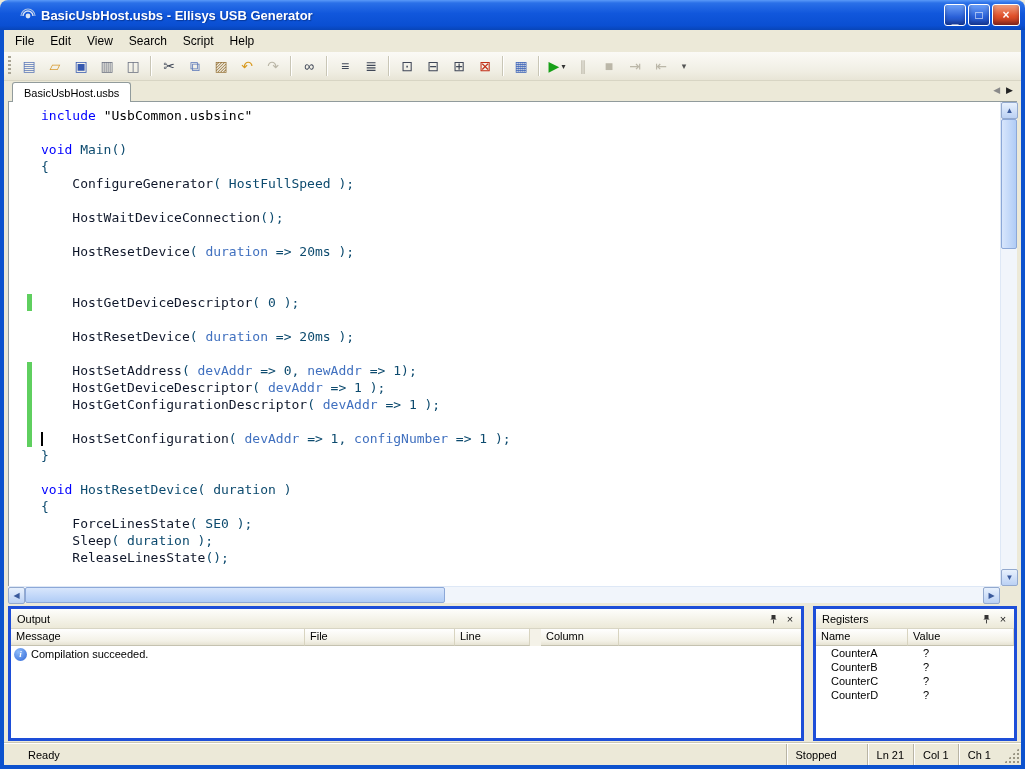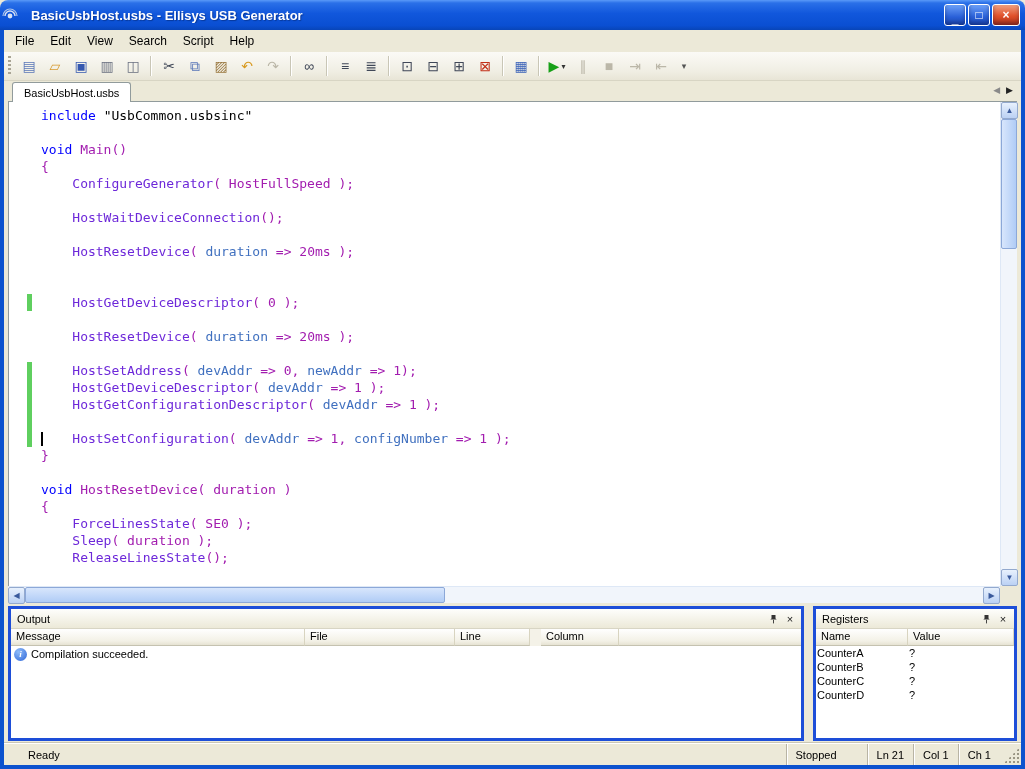--- a/index.html
+++ b/index.html
@@ -1,21 +1,21 @@
 <!DOCTYPE html>
 <html><head>
 <meta charset="utf-8">
 <style>
   html,body{margin:0;padding:0;}
   body{width:1025px;height:769px;overflow:hidden;font-family:"Liberation Sans",sans-serif;background:#ECE9D8;}
   .window{position:absolute;inset:0;display:flex;flex-direction:column;}
 
   
-  .titlebar{height:30px;flex:0 0 30px;border-radius:8px 8px 0 0;display:flex;align-items:center;padding:0 5px 0 1px;box-sizing:border-box;
-    background:linear-gradient(180deg,#5A9AF8 0%,#2A70E8 10%,#1157DC 45%,#0A4FD2 85%,#0845B8 100%);gap:8px;}
+  .titlebar{height:30px;flex:0 0 30px;border-radius:8px 8px 0 0;display:flex;align-items:center;padding:0 5px 0 19px;box-sizing:border-box;
+    background:linear-gradient(180deg,#5A9AF8 0%,#2A70E8 10%,#1157DC 45%,#0A4FD2 85%,#0845B8 100%);}
   .app-icon{width:17px;height:17px;display:flex;align-items:center;justify-content:center;}
   .title-text{flex:1;color:#fff;font-weight:bold;font-size:13px;margin-left:5px;text-shadow:1px 1px 1px #08389A;white-space:nowrap;overflow:hidden;}
   .win-btns{display:flex;gap:2px;}
   .wbtn{width:22px;height:22px;border:1px solid #fff;border-radius:3px;display:flex;align-items:center;justify-content:center;color:#fff;font-size:12px;font-weight:bold;box-sizing:border-box;
     background:linear-gradient(180deg,#6CA0F8,#2A60D8 60%,#1E4FC0);box-shadow:inset 0 -3px 4px rgba(0,0,40,.35);}
   .wbtn.close{width:28px;background:linear-gradient(180deg,#F0A080,#E0512A 55%,#B83618);}
   .wbtn.minimize .wglyph{transform:translateY(4px);}
   .wglyph{line-height:1;}
 
   
@@ -54,23 +54,23 @@
 
   
   .editor-zone{flex:1;min-height:0;margin:0 4px;display:grid;grid-template-columns:1fr 17px;grid-template-rows:1fr 17px;border-top:1px solid #919B9C;background:#fff;}
   .code-scroll{position:relative;overflow:hidden;background:#fff;border-left:1px solid #919B9C;}
   .code-area{position:absolute;inset:0;padding-top:5px;font-family:"DejaVu Sans Mono","Liberation Mono",monospace;font-size:13px;}
   .code-line{height:17px;line-height:17px;position:relative;white-space:pre;}
   .code-text{display:inline-block;padding-left:32px;white-space:pre;}
   .change-bar{position:absolute;left:18px;top:0;bottom:0;width:5px;background:#5FCF5F;}
   .caret{display:inline-block;width:2px;height:14px;background:#000;vertical-align:middle;margin-right:-2px;position:relative;top:-1px;}
   .tok-k{color:#0000FF;}
-  .tok-f{color:#6d28d9;}
+  .tok-f{color:#0f172a;}
   .tok-p{color:#4070BF;}
-  .tok-n{color:#a21caf;}
+  .tok-n{color:#0c4a6e;}
   .tok-str{color:#000;}
 
   
   .vscroll{display:flex;flex-direction:column;background:#F1F5FB;border-left:1px solid #DEE8F6;}
   .hscroll{display:flex;background:#F1F5FB;border-top:1px solid #DEE8F6;}
   .sc-btn{width:17px;height:17px;box-sizing:border-box;border:1px solid #93A9CE;border-radius:2px;background:linear-gradient(180deg,#E8F1FD,#BBD1F4);display:flex;align-items:center;justify-content:center;font-size:8px;color:#3A5A9C;flex:0 0 17px;}
   .v-track{flex:1;position:relative;}
   .v-thumb{position:absolute;top:0;left:0;right:0;height:130px;box-sizing:border-box;border:1px solid #8CA8D8;border-radius:2px;background:linear-gradient(90deg,#D8E6FC,#B0CCF6);}
   .h-track{flex:1;position:relative;}
   .h-thumb{position:absolute;top:0;bottom:0;left:0;width:420px;box-sizing:border-box;border:1px solid #8CA8D8;border-radius:2px;background:linear-gradient(180deg,#D8E6FC,#B0CCF6);}
@@ -92,21 +92,21 @@
   .oc1{width:150px;flex:0 0 150px;}
   .oc2{width:75px;flex:0 0 75px;}
   .oc3{width:78px;flex:0 0 78px;margin-left:11px;}
   .rc0{width:92px;flex:0 0 92px;}
   .rc1{flex:1;}
   .panel-body{flex:1;background:#fff;overflow:hidden;font-size:11px;}
   .out-row{display:flex;height:16px;align-items:center;}
   .out-msg{display:flex;align-items:center;gap:4px;padding-left:3px;box-sizing:border-box;overflow:hidden;white-space:nowrap;}
   .info-icon{width:13px;height:13px;flex:0 0 13px;border-radius:50%;background:radial-gradient(circle at 35% 30%,#8FBCFA,#2E66D8);color:#fff;font-size:9px;font-style:italic;font-weight:bold;display:flex;align-items:center;justify-content:center;font-family:"Liberation Serif",serif;}
   .reg-row{display:flex;height:14px;align-items:center;}
-  .reg-cell{box-sizing:border-box;padding-left:1px;overflow:hidden;white-space:nowrap;}
+  .reg-cell{box-sizing:border-box;padding-left:15px;overflow:hidden;white-space:nowrap;}
 
   
   .statusbar{height:21px;flex:0 0 21px;display:flex;align-items:center;background:#ECE9D8;border-top:1px solid #FFFFFF;box-shadow:0 -1px 0 #C9C6B6;font-size:11px;}
   .sb-left{flex:1;padding-left:24px;}
   .sb-right{display:flex;align-items:stretch;height:100%;}
   .sb-cell{display:flex;align-items:center;padding:0 9px;border-left:1px solid #B8B4A4;box-shadow:inset 1px 0 0 #FFF;white-space:nowrap;}
   .sb-cell.wide{min-width:62px;}
   .grip{width:17px;height:17px;align-self:flex-end;margin:0 1px 1px 3px;
     background:radial-gradient(#9A9684 1px,transparent 1.4px);background-size:4px 4px;background-position:1px 1px;
     clip-path:polygon(100% 0,100% 100%,0 100%);}

